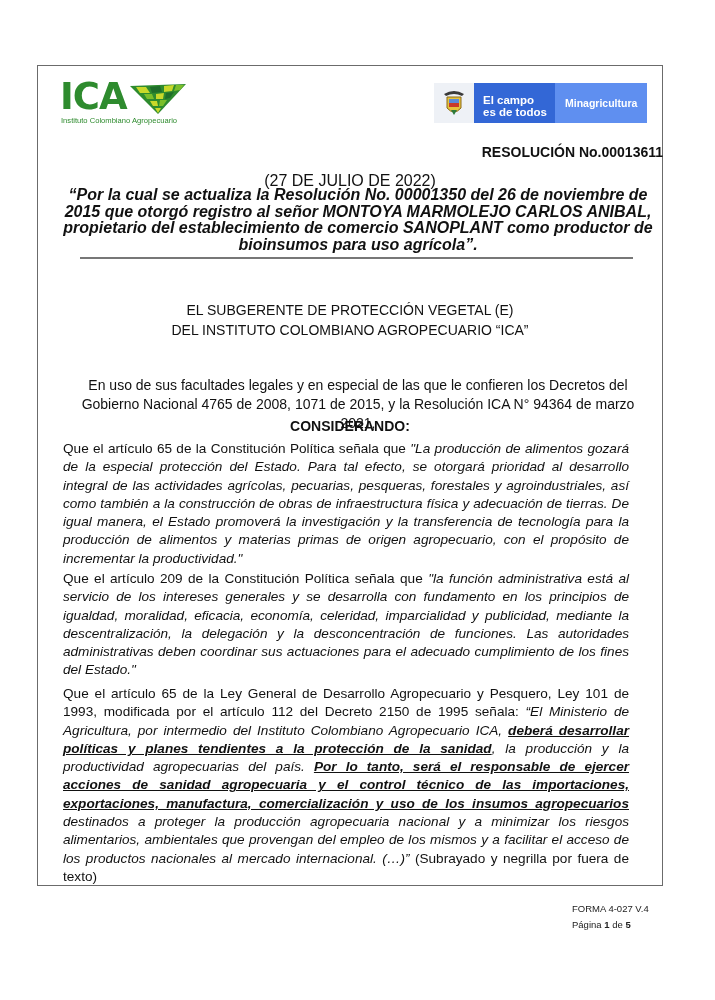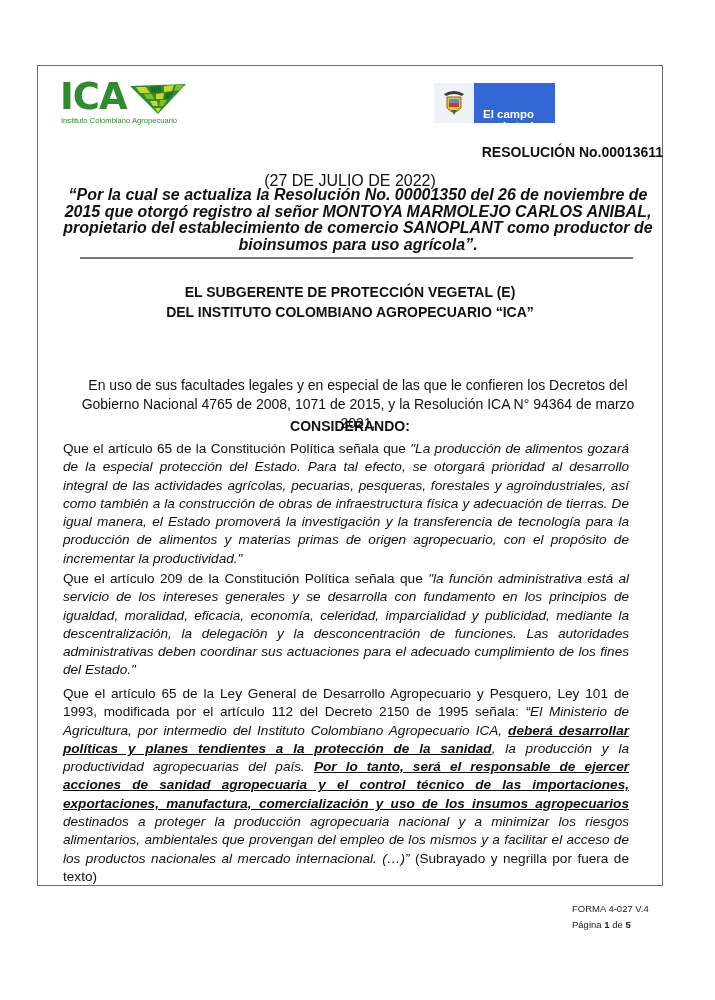--- a/index.html
+++ b/index.html
@@ -18,37 +18,37 @@
     letter-spacing: -1px; line-height: 34px; font-family: "DejaVu Sans", sans-serif;
   }
   .ica-mark { position: absolute; left: 70px; top: 4px; }
   .ica-sub { position: absolute; left: 1px; top: 36px; font-size: 7.6px; color: #2e8b2e; white-space: nowrap; }
 
   
   .gov-logo { position: absolute; left: 434px; top: 83px; width: 213px; height: 40px; display: flex; }
   .gov-shield { width: 40px; height: 40px; background: #eef1f6; display:flex; align-items:center; justify-content:center; }
   .gov-campo {
     width: 81px; height: 40px; background: #3367d6; color: #fff; font-weight: bold;
-    font-size: 11.5px; line-height: 11.5px; box-sizing: border-box; padding: 26px 0 0 9px;
+    font-size: 11.5px; line-height: 11.5px; box-sizing: border-box; padding: 12px 0 0 9px;
   }
   .gov-campo div { white-space: nowrap; }
   .gov-mina {
     flex: 1; height: 40px; background: #5f8ff0; color: #fff; font-weight: bold; font-size: 10.5px;
     display: flex; align-items: center; padding-left: 10px; box-sizing: border-box;
   }
 
   .center { position: absolute; left: 37px; width: 626px; text-align: center; }
   .res-title { top: 144px; font-size: 14px; font-weight: bold; text-align: right; }
   .res-date { top: 172px; font-size: 16px; }
   .res-subject {
     top: 187px; left: 62px; width: 592px; font-size: 16px; font-weight: bold; font-style: italic;
     line-height: 16.5px;
   }
   .separator { position: absolute; left: 80px; top: 257px; width: 553px; height: 0; border-top: 2px solid #777; }
-  .authority { top: 282px; font-size: 14px; font-weight: bold; line-height: 20px; }
+  .authority { top: 300px; font-size: 14px; font-weight: normal; line-height: 20px; }
   .faculties { top: 341px; left: 64px; width: 588px; font-size: 14px; line-height: 19px; margin-top: 35px; }
   .considerando { top: 418px; font-size: 14px; font-weight: bold; }
 
   .para {
     position: absolute; left: 63px; width: 566px; font-size: 13.6px; line-height: 18.3px;
     text-align: justify; text-align-last: left;
   }
   .p1 { top: 440px; }
   .p2 { top: 570px; }
   .p3 { top: 685px; }
@@ -90,20 +90,21 @@
       <path d="M5,9 L19,9 L19,20 Q12,28 5,20 Z" fill="#e6c23a" stroke="#8a6a1a" stroke-width="1"></path>
       <rect x="7" y="11" width="10" height="4" fill="#5a8ad8"></rect>
       <rect x="7" y="15" width="10" height="4" fill="#c83a2a"></rect>
       <path d="M9,22 L15,22 L12,27 Z" fill="#2e7a3a"></path>
     </svg>
   </div>
   <div class="gov-campo">
     <div>El campo</div>
     <div>es de todos</div>
   </div>
+  <div class="gov-mina">Minagricultura</div>
 </div>
 
 <div class="center res-title">RESOLUCIÓN No.00013611</div>
 <div class="center res-date">(27 DE JULIO DE 2022)</div>
 <div class="center res-subject">“Por la cual se actualiza la Resolución No. 00001350 del 26 de noviembre de 2015 que otorgó registro al señor MONTOYA MARMOLEJO CARLOS ANIBAL, propietario del establecimiento de comercio SANOPLANT como productor de bioinsumos para uso agrícola”.</div>
 <div class="separator"></div>
 
 <div class="center authority">
   <div>EL SUBGERENTE DE PROTECCIÓN VEGETAL (E)</div>
   <div>DEL INSTITUTO COLOMBIANO AGROPECUARIO “ICA”</div>

